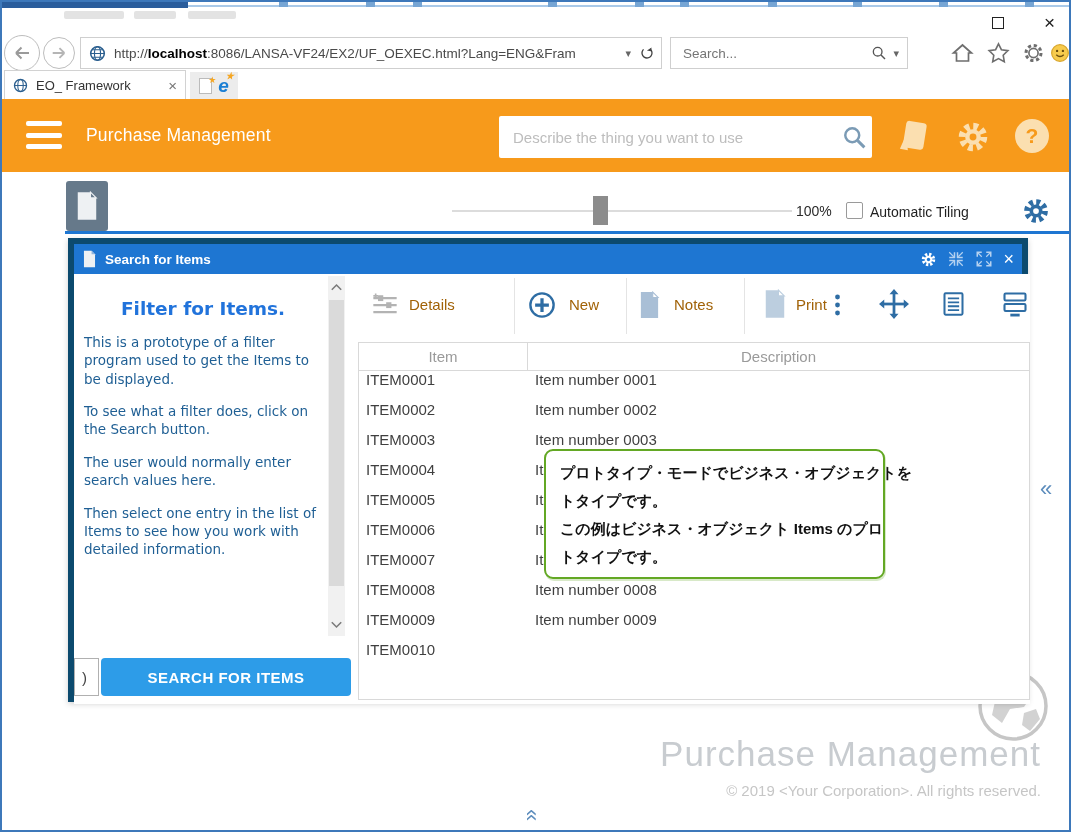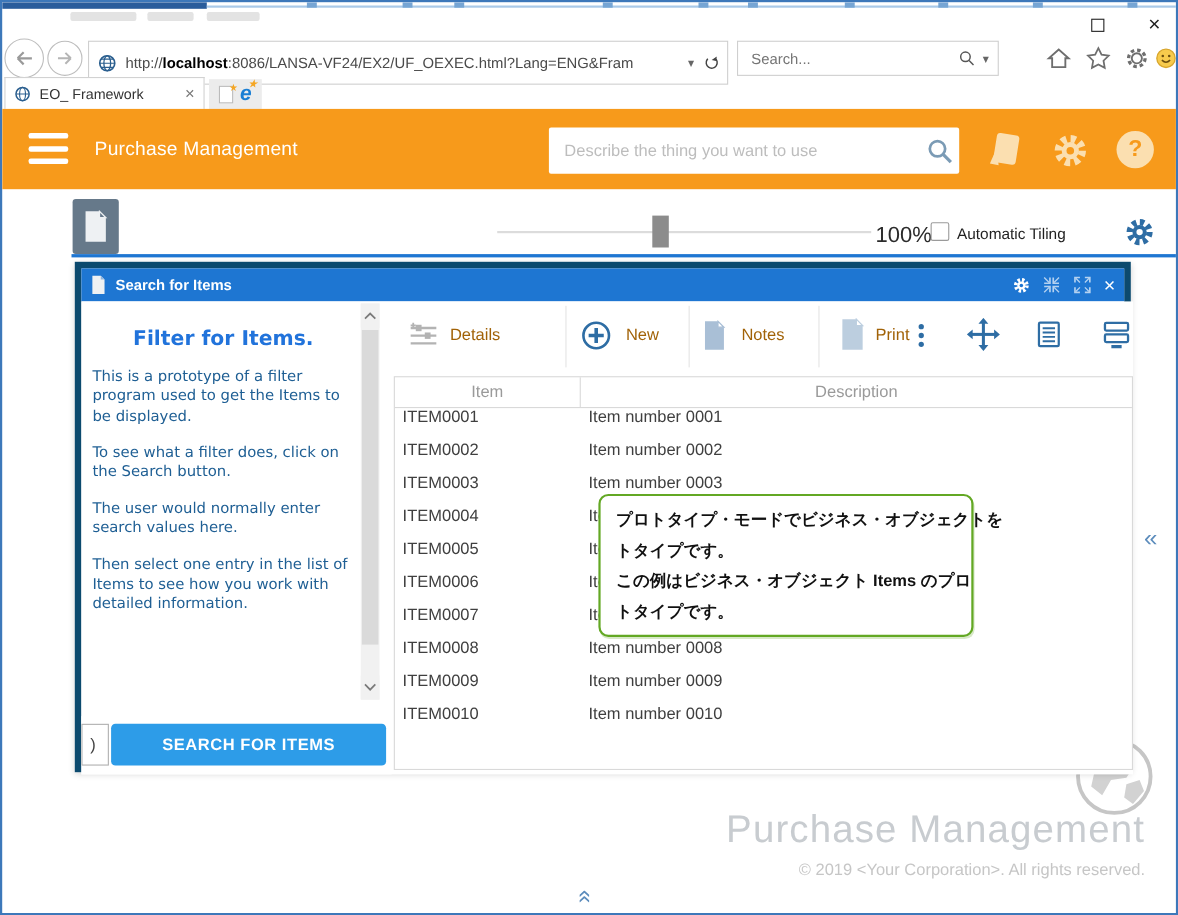--- a/index.html
+++ b/index.html
@@ -16,21 +16,21 @@
   .smudge{top:9px;height:8px;background:#e3e3e3;border-radius:2px;}
 
   
   .winctl{display:flex;align-items:center;gap:40px;right:14px;top:10px;height:22px;}
   .min-glyph{width:13px;height:2px;background:#222;}
   .max-glyph{width:12px;height:12px;border:1.6px solid #222;}
   .close-glyph{font-size:19px;line-height:18px;color:#222;font-weight:400;}
 
   
   .navcircle{width:36px;height:36px;border:1px solid #bdbdbd;border-radius:50%;display:flex;align-items:center;justify-content:center;background:#fff;}
-  .urlbox{left:78px;top:35px;width:582px;height:40px;border:1px solid #cfcfcf;display:flex;align-items:center;padding:0 6px 0 8px;font-size:13.5px;color:#4a4a4a;background:#fff;}
+  .urlbox{left:78px;top:35px;width:582px;height:32px;border:1px solid #cfcfcf;display:flex;align-items:center;padding:0 6px 0 8px;font-size:13.5px;color:#4a4a4a;background:#fff;}
   .urlbox .host{font-weight:bold;color:#000;}
   .urltext{white-space:nowrap;overflow:hidden;flex:1;margin-left:8px;}
   .srchbox{left:668px;top:35px;width:238px;height:32px;border:1px solid #cfcfcf;display:flex;align-items:center;padding:0 8px 0 10px;background:#fff;}
   .srchbox input{border:0;outline:0;flex:1;font-size:13.5px;font-family:"Liberation Sans",sans-serif;color:#333;}
   .caret{color:#666;font-size:11px;margin-left:6px;}
 
   
   .tab{left:2px;top:68px;width:182px;height:29px;background:#fff;border:1px solid #d2d2d2;border-bottom:0;display:flex;align-items:center;padding:0 8px;}
   .tab-title{font-size:13px;color:#333;margin-left:8px;flex:1;white-space:nowrap;overflow:hidden;}
   .tab-close{color:#777;font-size:15px;margin-left:4px;}
@@ -46,21 +46,21 @@
   .app-title{left:84px;top:123px;font-size:17.5px;color:#fff;letter-spacing:.2px;}
   .hdr-search{left:497px;top:114px;width:373px;height:42px;background:#fff;border-radius:2px;display:flex;align-items:center;padding:0 4px 0 12px;}
   .hdr-search input{border:0;outline:0;flex:1;font-size:15px;font-family:"Liberation Sans",sans-serif;color:#555;}
   .hdr-search input::placeholder{color:#bdbdbd;}
   .q-circle{width:34px;height:34px;border-radius:50%;background:#fbdfb0;display:flex;align-items:center;justify-content:center;font-size:21px;font-weight:bold;color:#f79a1b;}
 
   
   .doc-tile{left:64px;top:179px;width:42px;height:50px;background:#66798a;border-radius:3px;display:flex;align-items:center;justify-content:center;}
   .slider-track{left:450px;top:208px;width:340px;height:2px;background:#dcdcdc;}
   .slider-handle{left:591px;top:194px;width:15px;height:29px;background:#8c8c8c;}
-  .zoom-label{left:794px;top:201px;font-size:20px;color:#2b2b2b;}
+  .zoom-label{left:794px;top:201px;font-size:14px;color:#2b2b2b;}
   .cb{left:844px;top:200px;width:17px;height:17px;border:1.5px solid #9a9a9a;border-radius:2px;background:#fff;}
   .cb-label{left:868px;top:202px;font-size:14px;color:#1f1f1f;}
   .blue-rule{left:63px;top:229px;width:1008px;height:3px;background:#1e76d2;}
 
   
   .wm-title{right:28px;top:732px;font-size:35px;color:#c8ccd0;letter-spacing:1px;}
   .wm-copy{right:28px;top:780px;font-size:15px;color:#c6c6c6;}
   .guillemet{left:1038px;top:474px;font-size:22px;color:#5c8cbc;}
   .chev-up{left:524px;top:800px;font-size:22px;color:#5c8cbc;transform:rotate(90deg);}
 
@@ -409,21 +409,20 @@
               <div class="gc-desc">Item number 0008</div>
             </div>
 
             <div class="grow">
               <div class="gc-item">ITEM0009</div>
               <div class="gc-desc">Item number 0009</div>
             </div>
 
             <div class="grow">
               <div class="gc-item">ITEM0010</div>
-              <div class="gc-desc">Item number 0010</div>
             </div>
 
         </div>
       </div>
 
       <div class="abs jtip">
         <div>プロトタイプ・モードでビジネス・オブジェクトを</div>
         <div>トタイプです。</div>
         <div>この例はビジネス・オブジェクト Items のプロ</div>
         <div>トタイプです。</div>

